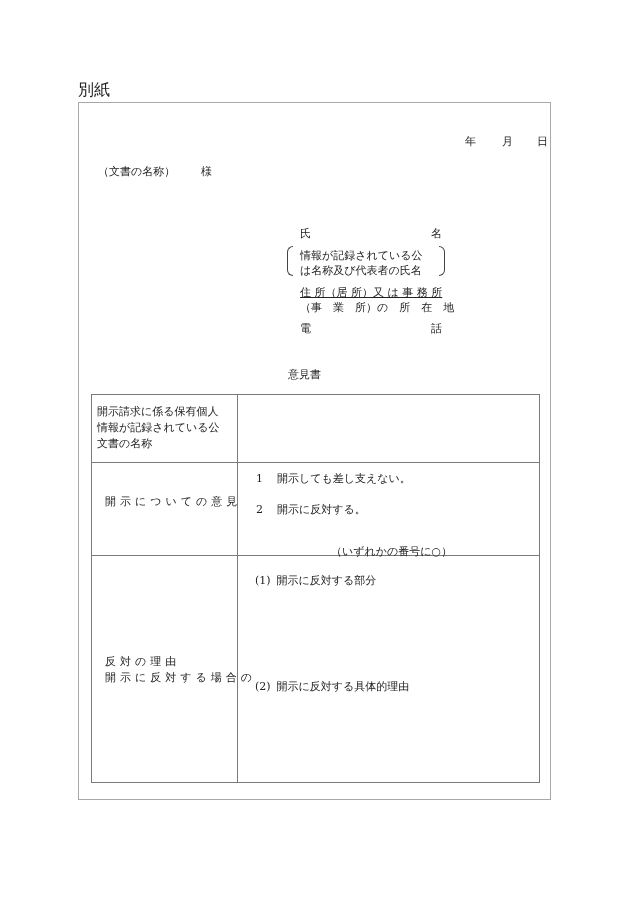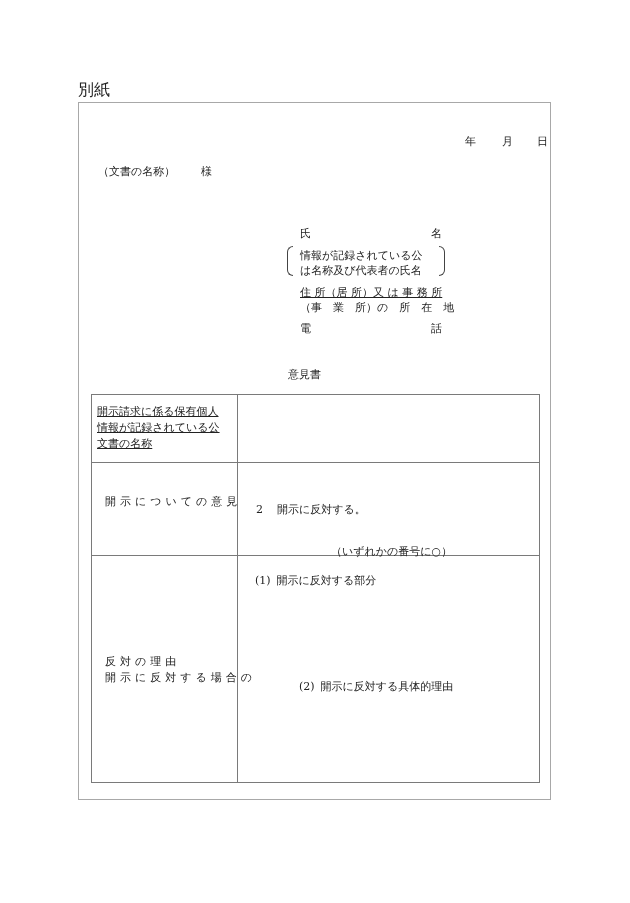--- a/index.html
+++ b/index.html
@@ -46,36 +46,39 @@
 <div class="abs" style="left:300px;top:321px;">電</div>
 <div class="abs" style="left:431px;top:321px;">話</div>
 
 <div class="abs" style="left:288px;top:367px;">意見書</div>
 
 <div class="tbl">
   <div class="vline"></div>
   <div class="hline" style="top:67px;"></div>
   <div class="hline" style="top:160px;"></div>
 
-  <div class="cell-label" style="top:9px;text-decoration:underline;">
+  <div class="cell-label" style="top:9px;">
     <div>開示請求に係る保有個人</div>
     <div>情報が記録されている公</div>
     <div>文書の名称</div>
   </div>
   <div class="abs" style="left:146px;top:0;width:302px;height:67px;"></div>
 
   <div class="cell-label sp" style="top:99px;">開示についての意見</div>
+  <div class="abs" style="left:164px;top:76px;">
+    <span>1</span><span style="display:inline-block;width:14px;"></span><span>開示しても差し支えない。</span>
+  </div>
   <div class="abs" style="left:164px;top:107px;">
     <span>2</span><span style="display:inline-block;width:14px;"></span><span>開示に反対する。</span>
   </div>
   <div class="abs" style="left:239px;top:136px;margin-top:13px;">（いずれかの番号に○）</div>
 
   <div class="cell-label sp" style="top:259px;">
     <div>反対の理由</div>
     <div>開示に反対する場合の</div>
   </div>
   <div class="abs" style="left:163px;top:178px;">
     <span>(1)</span><span style="display:inline-block;width:6px;"></span><span>開示に反対する部分</span>
   </div>
-  <div class="abs" style="left:163px;top:284px;margin-left:44px;">
+  <div class="abs" style="left:163px;top:284px;">
     <span>(2)</span><span style="display:inline-block;width:6px;"></span><span>開示に反対する具体的理由</span>
   </div>
 </div>
 
 </body></html>

